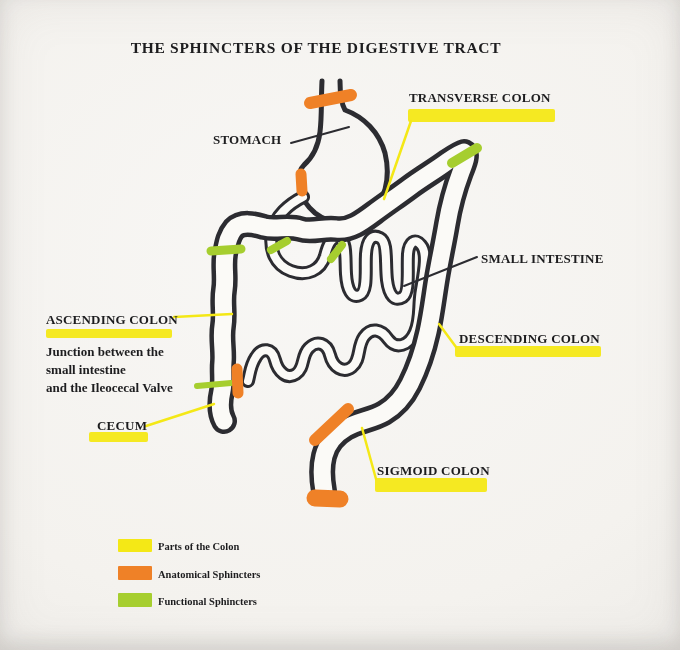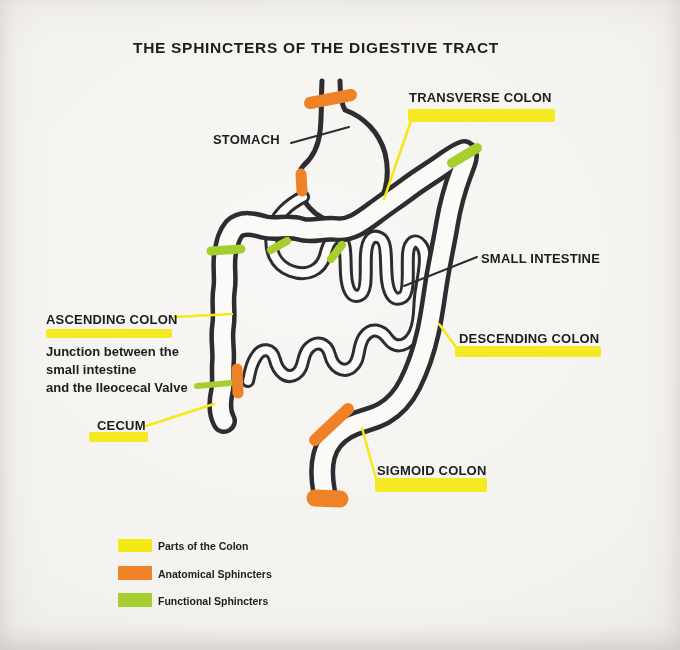--- a/index.html
+++ b/index.html
@@ -1,21 +1,21 @@
 <!DOCTYPE html>
 <html><head>
 <meta charset="utf-8">
 <style>
   html,body{margin:0;padding:0;background:#e9e7e4;}
   .page{
     position:relative;width:680px;height:650px;overflow:hidden;
     background:
       radial-gradient(ellipse 120% 100% at 45% 40%, #f8f7f5 0%, #f4f2ee 55%, #ebe9e5 92%, #e2dfdb 100%);
     box-shadow: inset 0 -8px 18px rgba(120,115,108,.20), inset 0 0 50px rgba(140,135,128,.12);
-    font-family:Liberation Sans, sans-serif;
+    font-family:Liberation Serif, serif;
   }
   svg{position:absolute;left:0;top:0;}
   .tube-outline{fill:none;stroke-linecap:round;stroke-linejoin:round;}
   .tube-fill{fill:none;stroke:#fbfaf7;stroke-linecap:round;stroke-linejoin:round;}
   .mark{fill:none;stroke-linecap:round;}
   .ptr{fill:none;stroke-linecap:round;}
   text{fill:#1d1d1f;font-weight:bold;}
   .title-text{font-size:15.5px;letter-spacing:.7px;}
   .lbl{font-size:13px;letter-spacing:.2px;}
   .note{font-size:13px;}

